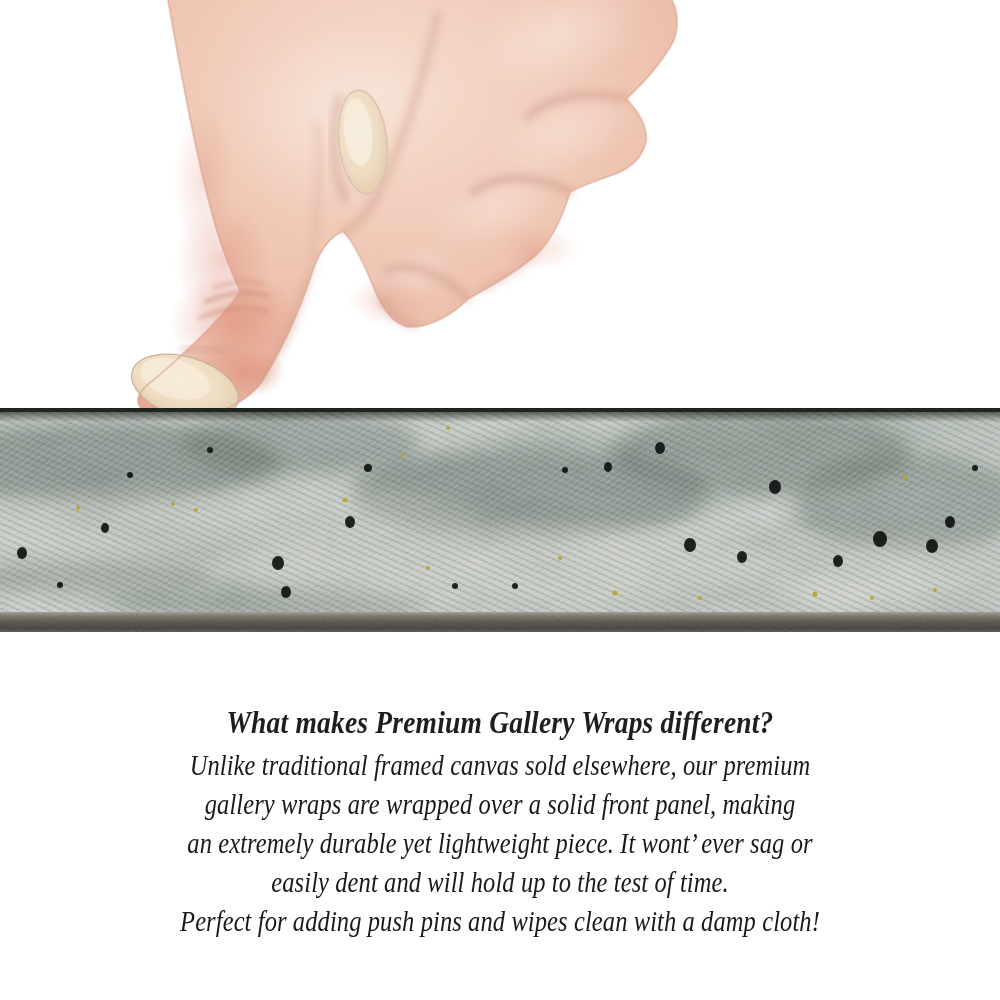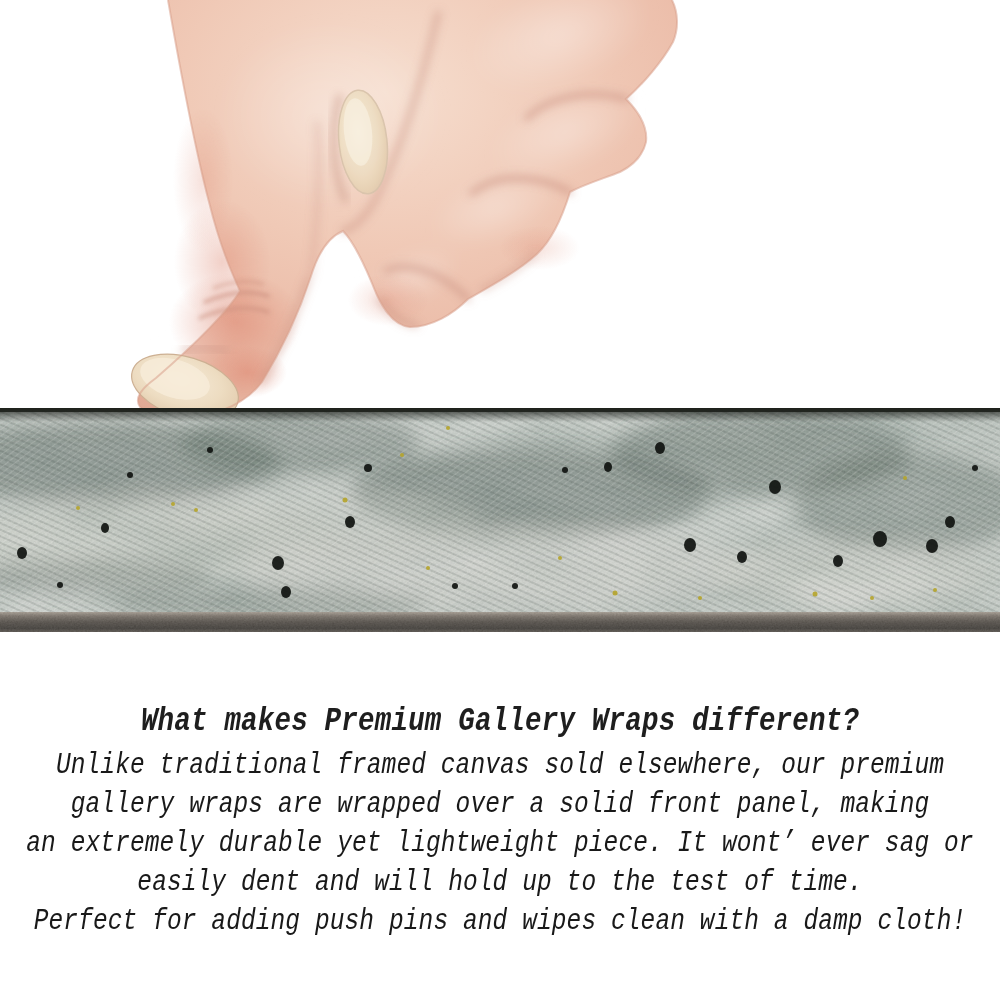--- a/index.html
+++ b/index.html
@@ -1,18 +1,18 @@
 <!DOCTYPE html>
 <html><head>
 <meta charset="utf-8">
 <style>
   html,body{margin:0;padding:0;background:#fff;}
   .stage{
     position:relative;width:1000px;height:1000px;background:#ffffff;overflow:hidden;
-    font-family:Liberation Mono, monospace;
+    font-family:Liberation Serif, serif;
   }
   .hand-svg{position:absolute;top:0;left:0;}
   .strip-svg{position:absolute;top:408px;left:0;}
   .copy{
     position:absolute;top:702px;left:0;width:1000px;text-align:center;
     transform:scaleY(1.18);transform-origin:top center;
     color:#1e1e1e;font-style:italic;
   }
   .copy h1{
     margin:0 0 3px 0;font-size:27.5px;font-weight:700;line-height:34px;

